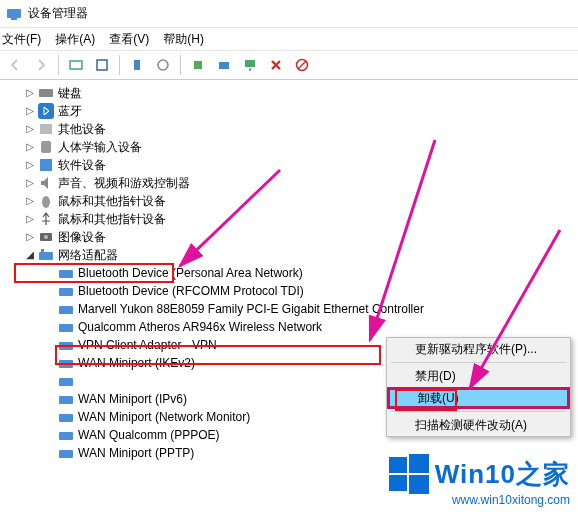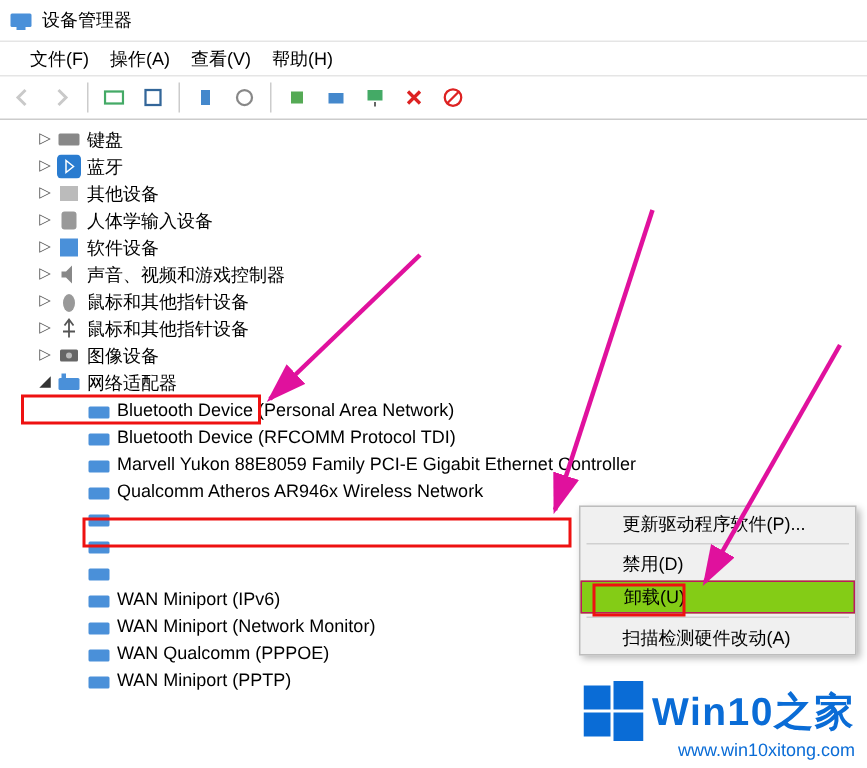--- a/index.html
+++ b/index.html
@@ -2,45 +2,45 @@
 <html><head>
 <meta charset="utf-8">
 <style>
   * { margin: 0; padding: 0; box-sizing: border-box; font-family: "Microsoft YaHei", "Segoe UI", sans-serif; }
   body { width: 578px; height: 512px; overflow: hidden; background: #fff; position: relative; }
 
   .titlebar { height: 28px; background: #fff; border-bottom: 1px solid #e5e5e5; display: flex; align-items: center; padding: 0 6px; }
   .titlebar-icon { width: 16px; height: 16px; margin-right: 6px; }
   .titlebar-text { font-size: 12px; color: #000; }
 
-  .menubar { height: 22px; display: flex; align-items: center; padding: 0 20px; font-size: 12px; gap: 14px; }
+  .menubar { height: 22px; display: flex; align-items: center; padding: 0 2px; font-size: 12px; gap: 14px; }
   .menu-item { color: #000; cursor: default; }
 
   .toolbar { height: 30px; border-top: 1px solid #e5e5e5; border-bottom: 1px solid #ccc; display: flex; align-items: center; padding: 0 4px; gap: 4px; }
   .tool-btn { width: 22px; height: 22px; display: flex; align-items: center; justify-content: center; cursor: pointer; }
   .tool-sep { width: 1px; height: 20px; background: #ccc; margin: 0 2px; }
   .tool-btn.disabled { opacity: .45; }
 
   .tree { padding: 4px 0 8px 6px; font-size: 12px; line-height: 18px; user-select: none; overflow: hidden; }
   .row { display: flex; align-items: center; height: 18px; white-space: nowrap; padding-right: 8px; }
   .indent-1 { padding-left: 18px; }
-  .indent-2 { padding-left: 52px; align-items: flex-end; }
+  .indent-2 { padding-left: 52px; }
   .chev { width: 12px; text-align: center; color: #555; font-size: 10px; margin-right: 2px; }
   .chev.open { color: #333; }
   .node-icon { width: 16px; height: 16px; margin-right: 4px; flex: none; }
   .row span.label { color: #000; }
 
   .redbox { border: 2px solid #e11; position: absolute; pointer-events: none; }
   .box1 { left: 14px; top: 263px; width: 160px; height: 20px; }
   .box2 { left: 55px; top: 345px; width: 326px; height: 20px; }
   .box3 { left: 395px; top: 389px; width: 62px; height: 22px; }
 
   .ctx-menu { position: absolute; left: 386px; top: 337px; width: 185px; background: #f0f0f0; border: 1px solid #bdbdbd; box-shadow: 2px 2px 5px rgba(0,0,0,.3); font-size: 12px; }
   .ctx-item { padding: 4px 8px 4px 28px; height: 22px; display: flex; align-items: center; position: relative; }
-  .ctx-item.sel { background: #84cc16; border: 1px solid #be185d; }
+  .ctx-item.sel { background: #7dd3fc; border: 3px solid #be185d; }
   .ctx-sep { height: 1px; background: #d0d0d0; margin: 2px 4px; }
 
   svg.arrow { position: absolute; pointer-events: none; }
 
   .watermark { position: absolute; right: 8px; bottom: 6px; text-align: right; line-height: 1; }
   .wm-logo { display: flex; align-items: center; gap: 6px; justify-content: flex-start; padding-left: 23px; }
   .wm-text { font-size: 26px; font-weight: 700; color: #0a6cd6; letter-spacing: 1px; }
   .wm-url { font-size: 12px; color: #0a6cd6; margin-top: 0; }
   .win-squares { width: 40px; height: 40px; }
 </style>
@@ -222,25 +222,27 @@
   <div class="row indent-2">
       <svg class="node-icon">
         <rect x="1" y="5" width="14" height="8" rx="1" fill="#4a90d9"></rect>
       </svg>
       <span class="label">Qualcomm Atheros AR946x Wireless Network</span>
     </div>
   <div class="row indent-2">
       <svg class="node-icon">
         <rect x="1" y="5" width="14" height="8" rx="1" fill="#4a90d9"></rect>
       </svg>
-    </div>
-  <div class="row indent-2">
-      <svg class="node-icon">
-        <rect x="1" y="5" width="14" height="8" rx="1" fill="#4a90d9"></rect>
-      </svg>
+      <span class="label">VPN Client Adapter - VPN</span>
+    </div>
+  <div class="row indent-2">
+      <svg class="node-icon">
+        <rect x="1" y="5" width="14" height="8" rx="1" fill="#4a90d9"></rect>
+      </svg>
+      <span class="label">WAN Miniport (IKEv2)</span>
     </div>
   <div class="row indent-2">
       <svg class="node-icon">
         <rect x="1" y="5" width="14" height="8" rx="1" fill="#4a90d9"></rect>
       </svg>
     </div>
   <div class="row indent-2">
       <svg class="node-icon">
         <rect x="1" y="5" width="14" height="8" rx="1" fill="#4a90d9"></rect>
       </svg>

